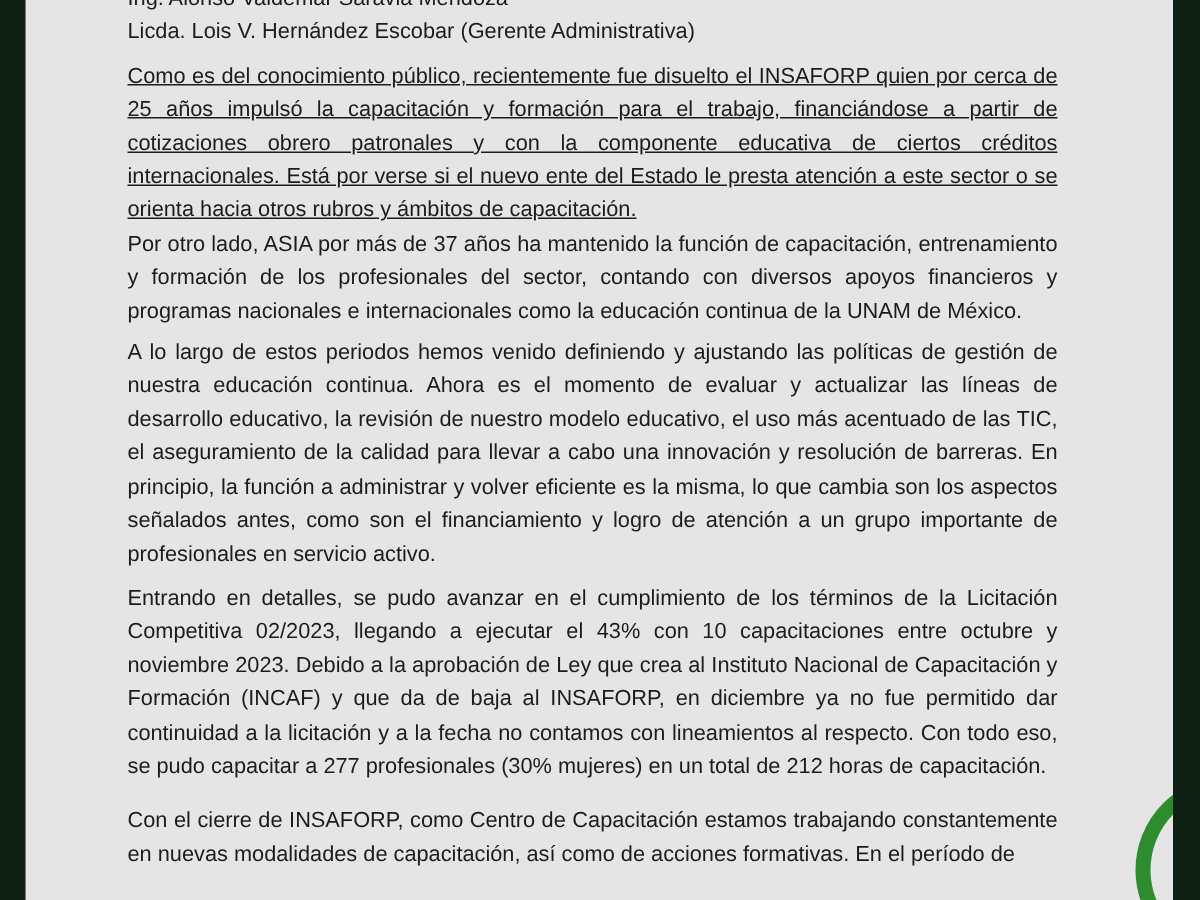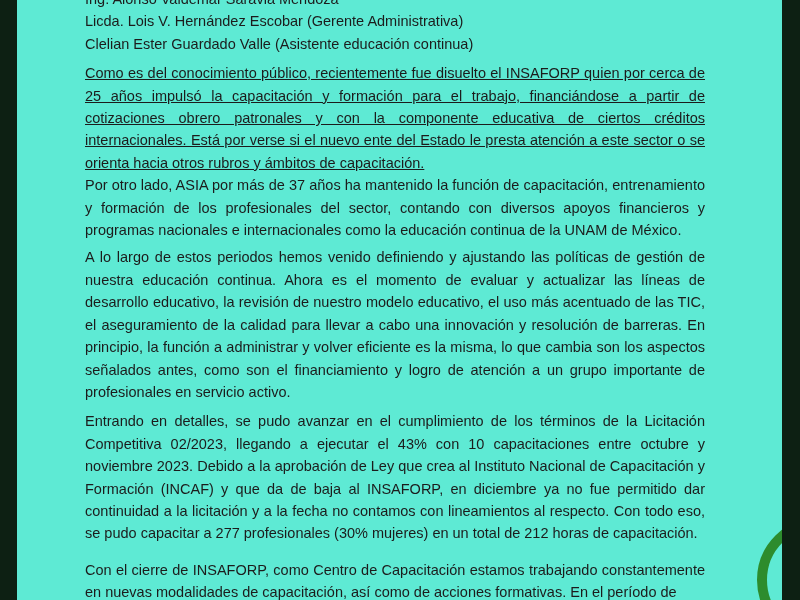--- a/index.html
+++ b/index.html
@@ -3,21 +3,21 @@
 <meta charset="utf-8">
 <style>
   html, body {
     margin: 0;
     padding: 0;
   }
   .page {
     position: relative;
     width: 800px;
     height: 600px;
-    background: #5eead4;
+    background: #e5e5e5;
     overflow: hidden;
     font-family: "Liberation Sans", sans-serif;
     color: #1c1c1c;
   }
   .strip {
     position: absolute;
     top: 0;
     height: 600px;
     background: #0d2013;
     z-index: 3;
@@ -63,21 +63,20 @@
 
   <div class="ring"></div>
   <div class="strip strip-left"></div>
   <div class="strip strip-right"></div>
 
   <div class="doc">
 
     <div class="recipients">
       <div class="recipient-line">Ing. Alonso Valdemar Saravia Mendoza</div>
       <div class="recipient-line">Licda. Lois V. Hernández Escobar (Gerente Administrativa)</div>
-      <div class="recipient-line">Clelian Ester Guardado Valle (Asistente educación continua)</div>
     </div>
 
     <p class="p1">Como es del conocimiento público, recientemente fue disuelto el INSAFORP quien por cerca de 25 años impulsó la capacitación y formación para el trabajo, financiándose a partir de cotizaciones obrero patronales y con la componente educativa de ciertos créditos internacionales. Está por verse si el nuevo ente del Estado le presta atención a este sector o se orienta hacia otros rubros y ámbitos de capacitación.</p>
 
     <p class="p2">Por otro lado, ASIA por más de 37 años ha mantenido la función de capacitación, entrenamiento y formación de los profesionales del sector, contando con diversos apoyos financieros y programas nacionales e internacionales como la educación continua de la UNAM de México.</p>
 
     <p class="p3">A lo largo de estos periodos hemos venido definiendo y ajustando las políticas de gestión de nuestra educación continua. Ahora es el momento de evaluar y actualizar las líneas de desarrollo educativo, la revisión de nuestro modelo educativo, el uso más acentuado de las TIC, el aseguramiento de la calidad para llevar a cabo una innovación y resolución de barreras. En principio, la función a administrar y volver eficiente es la misma, lo que cambia son los aspectos señalados antes, como son el financiamiento y logro de atención a un grupo importante de profesionales en servicio activo.</p>
 
     <p class="p4">Entrando en detalles, se pudo avanzar en el cumplimiento de los términos de la Licitación Competitiva 02/2023, llegando a ejecutar el 43% con 10 capacitaciones entre octubre y noviembre 2023. Debido a la aprobación de Ley que crea al Instituto Nacional de Capacitación y Formación (INCAF) y que da de baja al INSAFORP, en diciembre ya no fue permitido dar continuidad a la licitación y a la fecha no contamos con lineamientos al respecto. Con todo eso, se pudo capacitar a 277 profesionales (30% mujeres) en un total de 212 horas de capacitación.</p>
 

